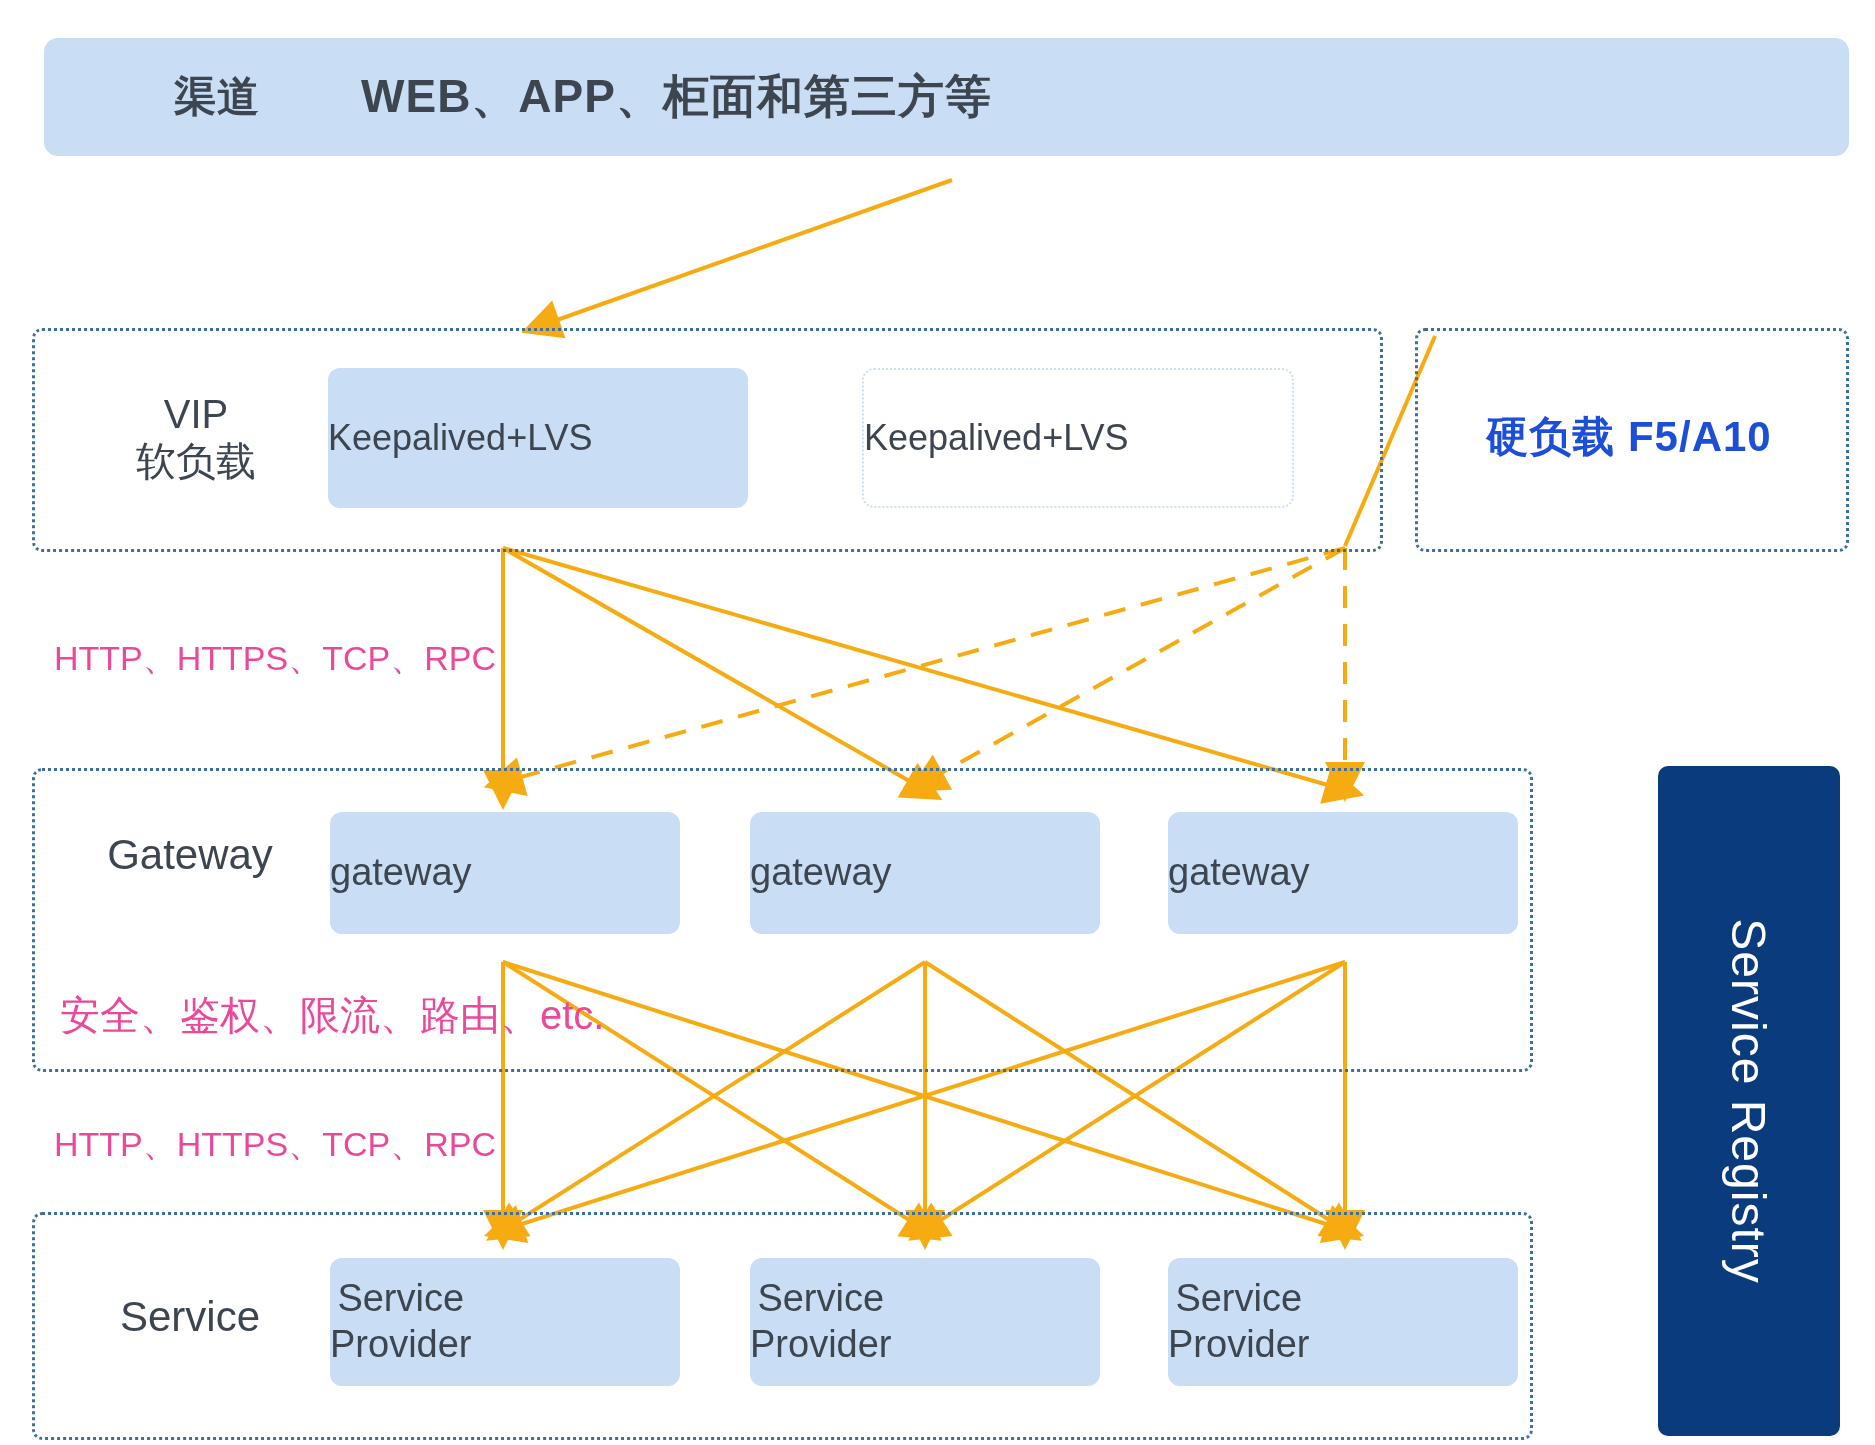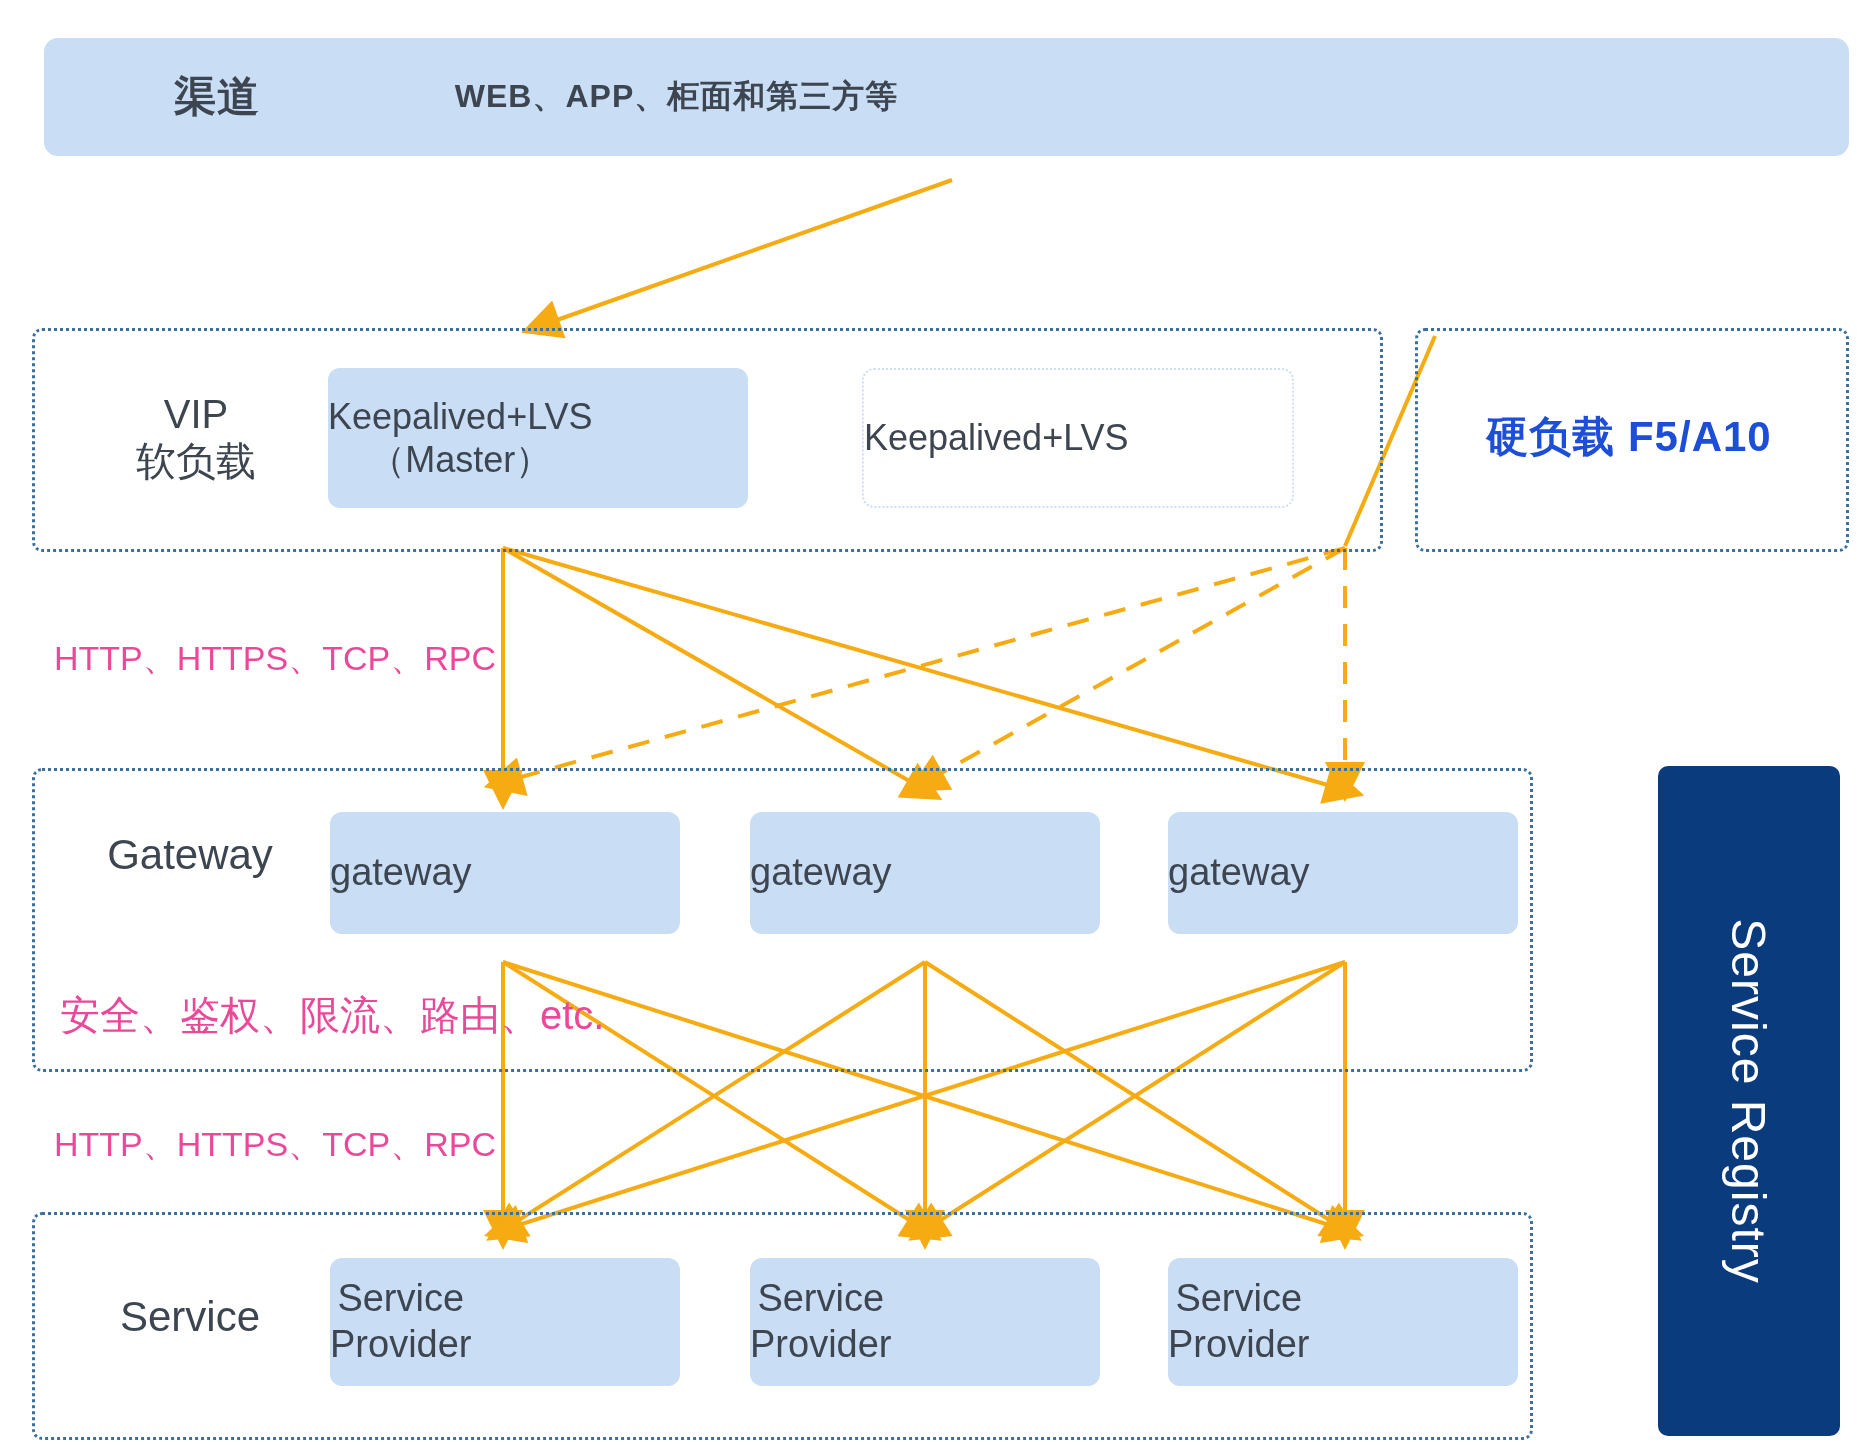--- a/index.html
+++ b/index.html
@@ -55,21 +55,21 @@
   }
   .channel-title {
     position: absolute;
     left: 0;
     right: 0;
     top: 0;
     height: 118px;
     display: flex;
     align-items: center;
     justify-content: center;
-    font-size: 32px;
+    font-size: 46px;
     font-weight: bold;
     color: #3d4650;
     padding-right: 540px;
     box-sizing: border-box;
     letter-spacing: 1px;
   }
 
   
   .layer {
     position: absolute;
@@ -240,21 +240,20 @@
   <div class="layer layer-vip"></div>
 
   <div class="layer-title title-vip">
     <span>VIP</span>
     <span>软负载</span>
   </div>
 
   <div class="node kl-master">
     <div>
       <div>Keepalived+LVS</div>
-      <div>（Master）</div>
     </div>
   </div>
 
   <div class="node node-ghost kl-slave">
     <div>
       <div>Keepalived+LVS</div>
     </div>
   </div>
 
   <div class="layer layer-hw"></div>

